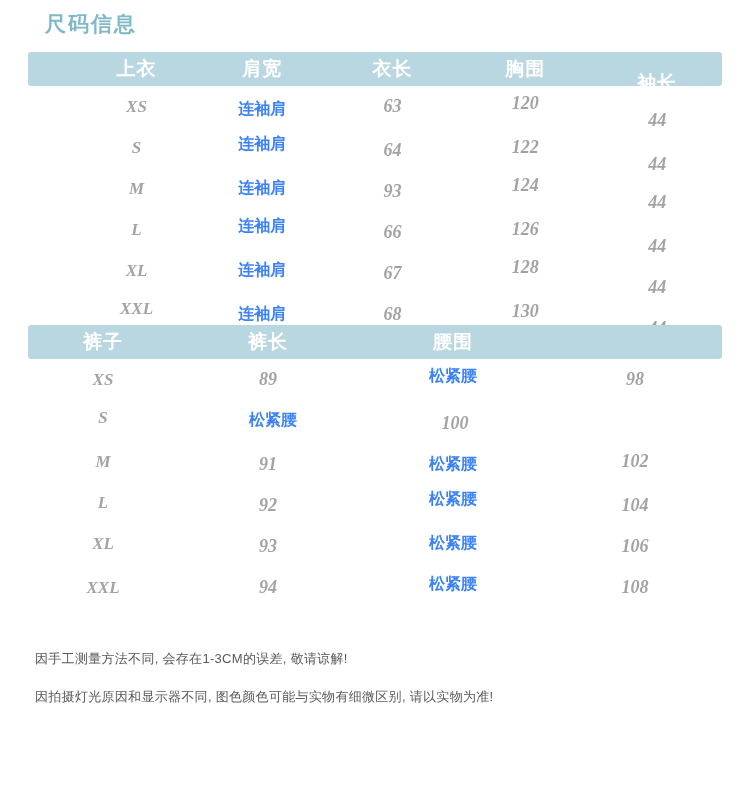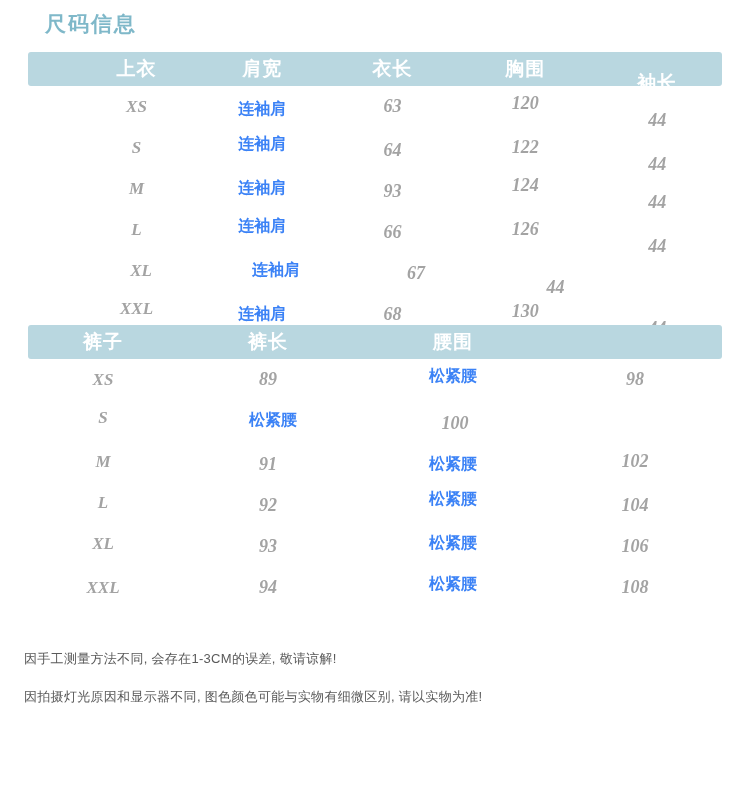--- a/index.html
+++ b/index.html
@@ -90,21 +90,21 @@
   .c4-1 { width: 180px; }
   .c4-2 { width: 190px; }
   .c4-3 { width: 174px; }
 
   
   .shift-a { position: relative; top: -3px; }
   .shift-b { position: relative; top: 3px; }
 
   .notes {
     position: absolute;
-    left: 24px;
+    left: 35px;
     top: 648px;
     width: 694px;
   }
   .note {
     font-family: "Liberation Sans", sans-serif;
     font-size: 13px;
     color: #5a5a5a;
     line-height: 22px;
     margin-bottom: 16px;
     letter-spacing: 0.3px;
@@ -155,20 +155,21 @@
       <div class="cell cjk c5-1 shift-a">连袖肩</div>
       <div class="cell num c5-2 shift-b">66</div>
       <div class="cell num c5-3">126</div>
       <div class="cell num c5-4 shift-b">44</div>
     </div>
 
     <div class="body-row">
       <div class="cell c5-0">XL</div>
       <div class="cell cjk c5-1">连袖肩</div>
       <div class="cell num c5-2 shift-b">67</div>
+      <div class="cell num c5-3 shift-a">128</div>
       <div class="cell num c5-4 shift-b">44</div>
     </div>
 
     <div class="body-row">
       <div class="cell c5-0 shift-a">XXL</div>
       <div class="cell cjk c5-1 shift-b">连袖肩</div>
       <div class="cell num c5-2 shift-b">68</div>
       <div class="cell num c5-3">130</div>
       <div class="cell num c5-4 shift-b">44</div>
     </div>

